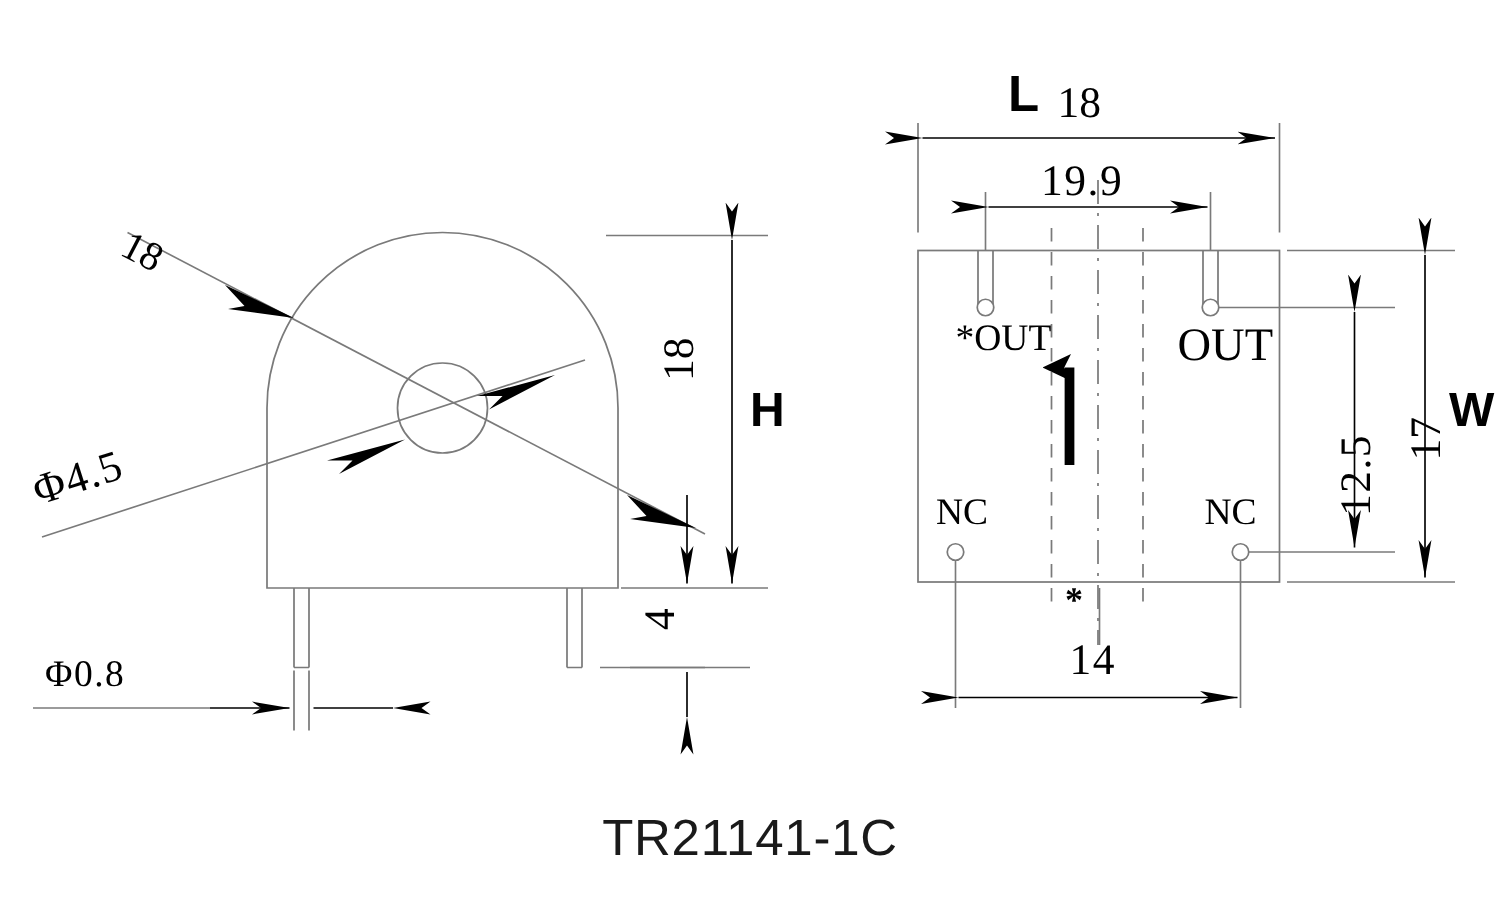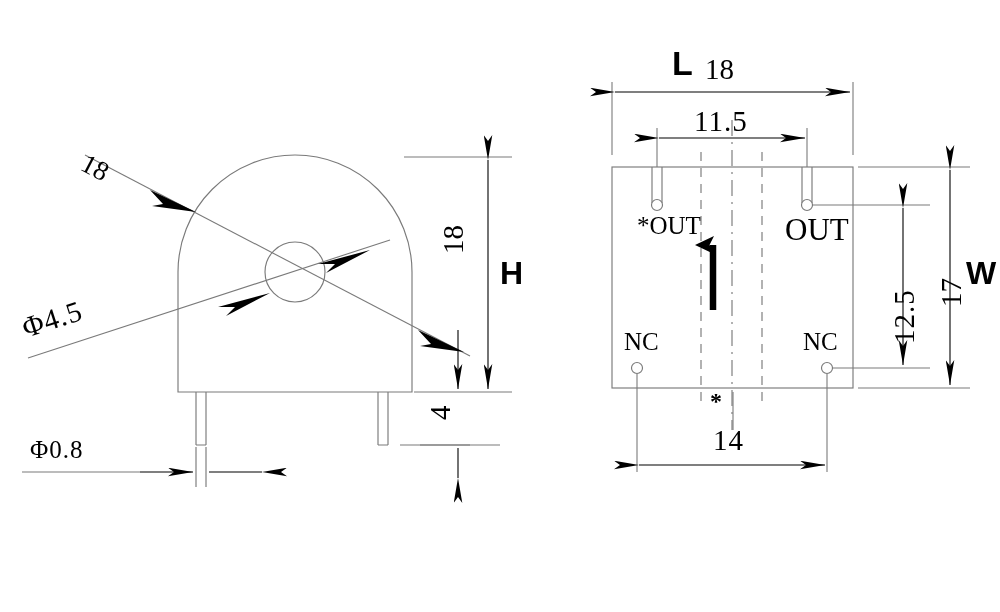--- a/index.html
+++ b/index.html
@@ -177,34 +177,35 @@
   <div style="position:absolute;left:500px;top:255px;font-family:'Liberation Sans',sans-serif;font-weight:bold;font-size:32px;">H</div>
 
   <div style="position:absolute;left:424px;top:420px;transform:rotate(-90deg);transform-origin:left top;font-size:29px;white-space:nowrap;">4</div>
 
   <div style="position:absolute;left:30px;top:436px;font-size:25px;letter-spacing:1px;white-space:nowrap;">Φ0.8</div>
 
   <div style="position:absolute;left:672px;top:44px;font-family:'Liberation Sans',sans-serif;font-weight:bold;font-size:34px;">L</div>
 
   <div style="position:absolute;left:705px;top:53px;font-size:29px;">18</div>
 
-  <div style="position:absolute;left:694px;top:105px;font-size:29px;letter-spacing:1px;">11.5</div>
+  <div style="position:absolute;left:694px;top:105px;font-size:29px;letter-spacing:1px;">19.9</div>
 
   <div style="position:absolute;left:713px;top:424px;font-size:29px;letter-spacing:1px;">14</div>
 
   <div style="position:absolute;left:710px;top:388px;font-size:24px;font-weight:bold;">*</div>
 
   <div style="position:absolute;left:888px;top:344px;transform:rotate(-90deg);transform-origin:left top;font-size:29px;white-space:nowrap;letter-spacing:1px;">12.5</div>
 
   <div style="position:absolute;left:935px;top:307px;transform:rotate(-90deg);transform-origin:left top;font-size:29px;white-space:nowrap;">17</div>
 
   <div style="position:absolute;left:966px;top:255px;font-family:'Liberation Sans',sans-serif;font-weight:bold;font-size:32px;">W</div>
 
   <div style="position:absolute;left:637px;top:212px;font-size:25px;">*OUT</div>
 
   <div style="position:absolute;left:785px;top:212px;font-size:31px;">OUT</div>
 
   <div style="position:absolute;left:624px;top:328px;font-size:25px;">NC</div>
 
   <div style="position:absolute;left:803px;top:328px;font-size:25px;">NC</div>
 
+  <div class="title-text">TR21141-1C</div>
 
 </div>
 
 </body></html>

